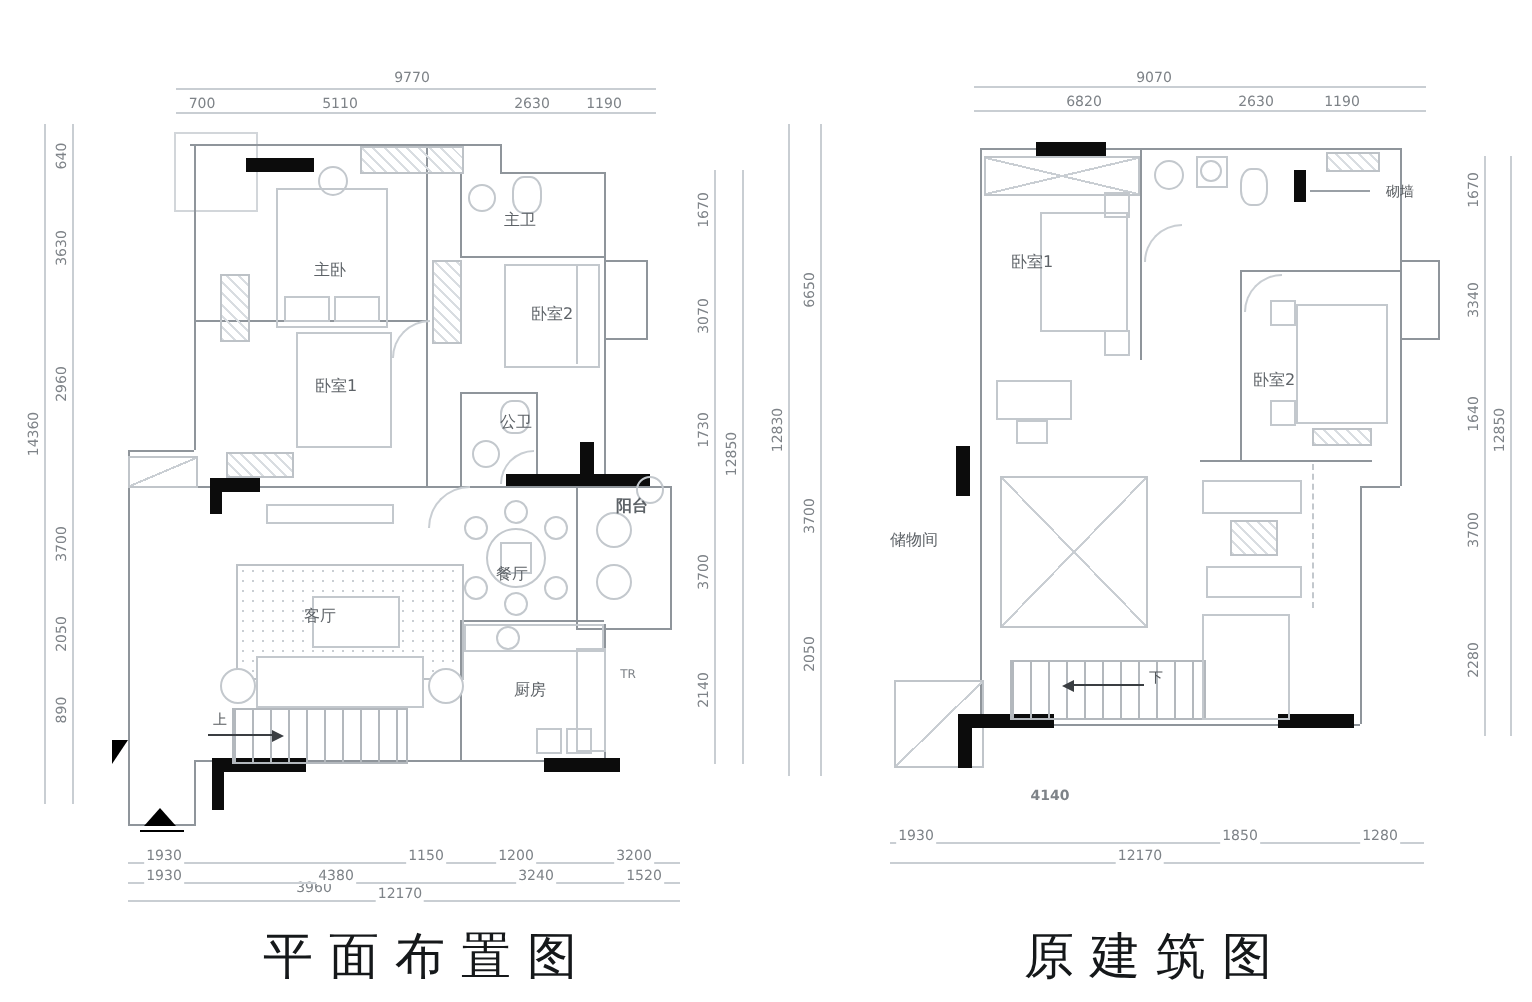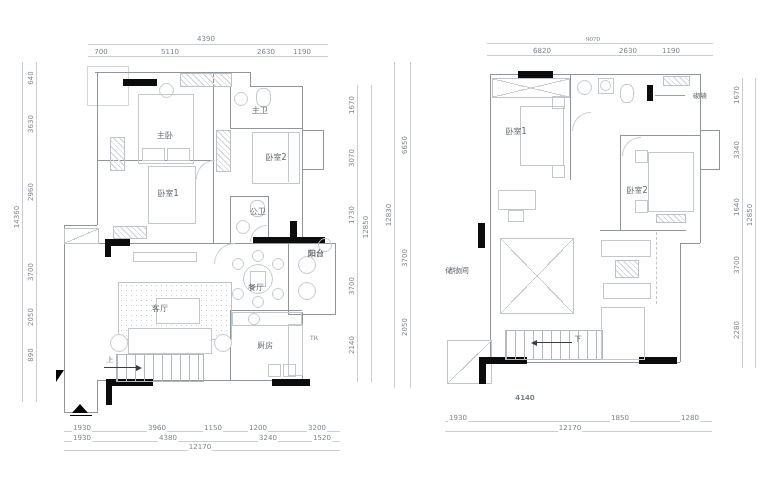--- a/index.html
+++ b/index.html
@@ -138,21 +138,21 @@
   <div class="room" style="left:256px;top:287px;">餐厅</div>
   <div class="room" style="left:316px;top:253px;font-weight:bold;">阳台</div>
   <div class="room" style="left:160px;top:308px;">客厅</div>
   <div class="room" style="left:265px;top:345px;">厨房</div>
   <div class="tiny" style="left:314px;top:338px;">TR</div>
   <div class="note" style="left:110px;top:360px;">上</div>
   <div class="aline" style="left:104px;top:367px;width:32px;"></div>
   <div class="ahr" style="left:136px;top:365px;"></div>
 
   <div class="dline" style="left:88px;top:44px;width:240px;"></div>
-  <div class="dim" style="left:206px;top:39px;">4390</div>
+  <div class="dim" style="left:206px;top:39px;">9770</div>
   <div class="dline" style="left:88px;top:56px;width:240px;"></div>
   <div class="dim" style="left:101px;top:52px;">700</div>
   <div class="dim" style="left:170px;top:52px;">5110</div>
   <div class="dim" style="left:266px;top:52px;">2630</div>
   <div class="dim" style="left:302px;top:52px;">1190</div>
 
   <div class="dlinev" style="left:22px;top:62px;height:340px;"></div>
   <div class="dimv" style="left:17px;top:217px;">14360</div>
   <div class="dlinev" style="left:36px;top:62px;height:340px;"></div>
   <div class="dimv" style="left:31px;top:78px;">640</div>
@@ -166,21 +166,21 @@
   <div class="dimv" style="left:352px;top:105px;">1670</div>
   <div class="dimv" style="left:352px;top:158px;">3070</div>
   <div class="dimv" style="left:352px;top:215px;">1730</div>
   <div class="dimv" style="left:352px;top:286px;">3700</div>
   <div class="dimv" style="left:352px;top:345px;">2140</div>
   <div class="dlinev" style="left:371px;top:85px;height:297px;"></div>
   <div class="dimv" style="left:366px;top:227px;">12850</div>
 
   <div class="dline" style="left:64px;top:431px;width:276px;"></div>
   <div class="dim" style="left:82px;top:428px;">1930</div>
-  <div class="dim" style="left:157px;top:428px;">3960</div>
+  <div class="dim" style="left:157px;top:444px;">3960</div>
   <div class="dim" style="left:213px;top:428px;">1150</div>
   <div class="dim" style="left:258px;top:428px;">1200</div>
   <div class="dim" style="left:317px;top:428px;">3200</div>
   <div class="dline" style="left:64px;top:441px;width:276px;"></div>
   <div class="dim" style="left:82px;top:438px;">1930</div>
   <div class="dim" style="left:168px;top:438px;">4380</div>
   <div class="dim" style="left:268px;top:438px;">3240</div>
   <div class="dim" style="left:322px;top:438px;">1520</div>
   <div class="dline" style="left:64px;top:450px;width:276px;"></div>
   <div class="dim" style="left:200px;top:447px;">12170</div>
@@ -234,21 +234,21 @@
   <div class="room" style="left:516px;top:131px;">卧室1</div>
   <div class="room" style="left:637px;top:190px;">卧室2</div>
   <div class="room" style="left:457px;top:270px;">储物间</div>
   <div class="dline" style="left:655px;top:95px;width:30px;background:#9aa0a6;"></div>
   <div class="note" style="left:700px;top:96px;">砌墙</div>
   <div class="note" style="left:578px;top:339px;">下</div>
   <div class="aline" style="left:537px;top:342px;width:35px;"></div>
   <div class="ahl" style="left:531px;top:340px;"></div>
 
   <div class="dline" style="left:487px;top:43px;width:226px;"></div>
-  <div class="dim" style="left:593px;top:39px;font-family:Liberation Serif, serif;">9070</div>
+  <div class="dim" style="left:577px;top:39px;">9070</div>
   <div class="dline" style="left:487px;top:55px;width:226px;"></div>
   <div class="dim" style="left:542px;top:51px;">6820</div>
   <div class="dim" style="left:628px;top:51px;">2630</div>
   <div class="dim" style="left:671px;top:51px;">1190</div>
 
   <div class="dlinev" style="left:394px;top:62px;height:326px;"></div>
   <div class="dimv" style="left:389px;top:215px;">12830</div>
   <div class="dlinev" style="left:410px;top:62px;height:326px;"></div>
   <div class="dimv" style="left:405px;top:145px;">6650</div>
   <div class="dimv" style="left:405px;top:258px;">3700</div>
@@ -264,14 +264,16 @@
   <div class="dimv" style="left:750px;top:215px;">12850</div>
 
   <div class="dline" style="left:445px;top:421px;width:267px;"></div>
   <div class="dim" style="left:458px;top:418px;">1930</div>
   <div class="dim" style="left:525px;top:398px;font-weight:bold;">4140</div>
   <div class="dim" style="left:620px;top:418px;">1850</div>
   <div class="dim" style="left:690px;top:418px;">1280</div>
   <div class="dline" style="left:445px;top:431px;width:267px;"></div>
   <div class="dim" style="left:570px;top:428px;">12170</div>
 
+  <div class="ptitle" style="left:214px;top:478px;">平面布置图</div>
+  <div class="ptitle" style="left:578px;top:478px;">原建筑图</div>
 
 </div>
 
 </body></html>

